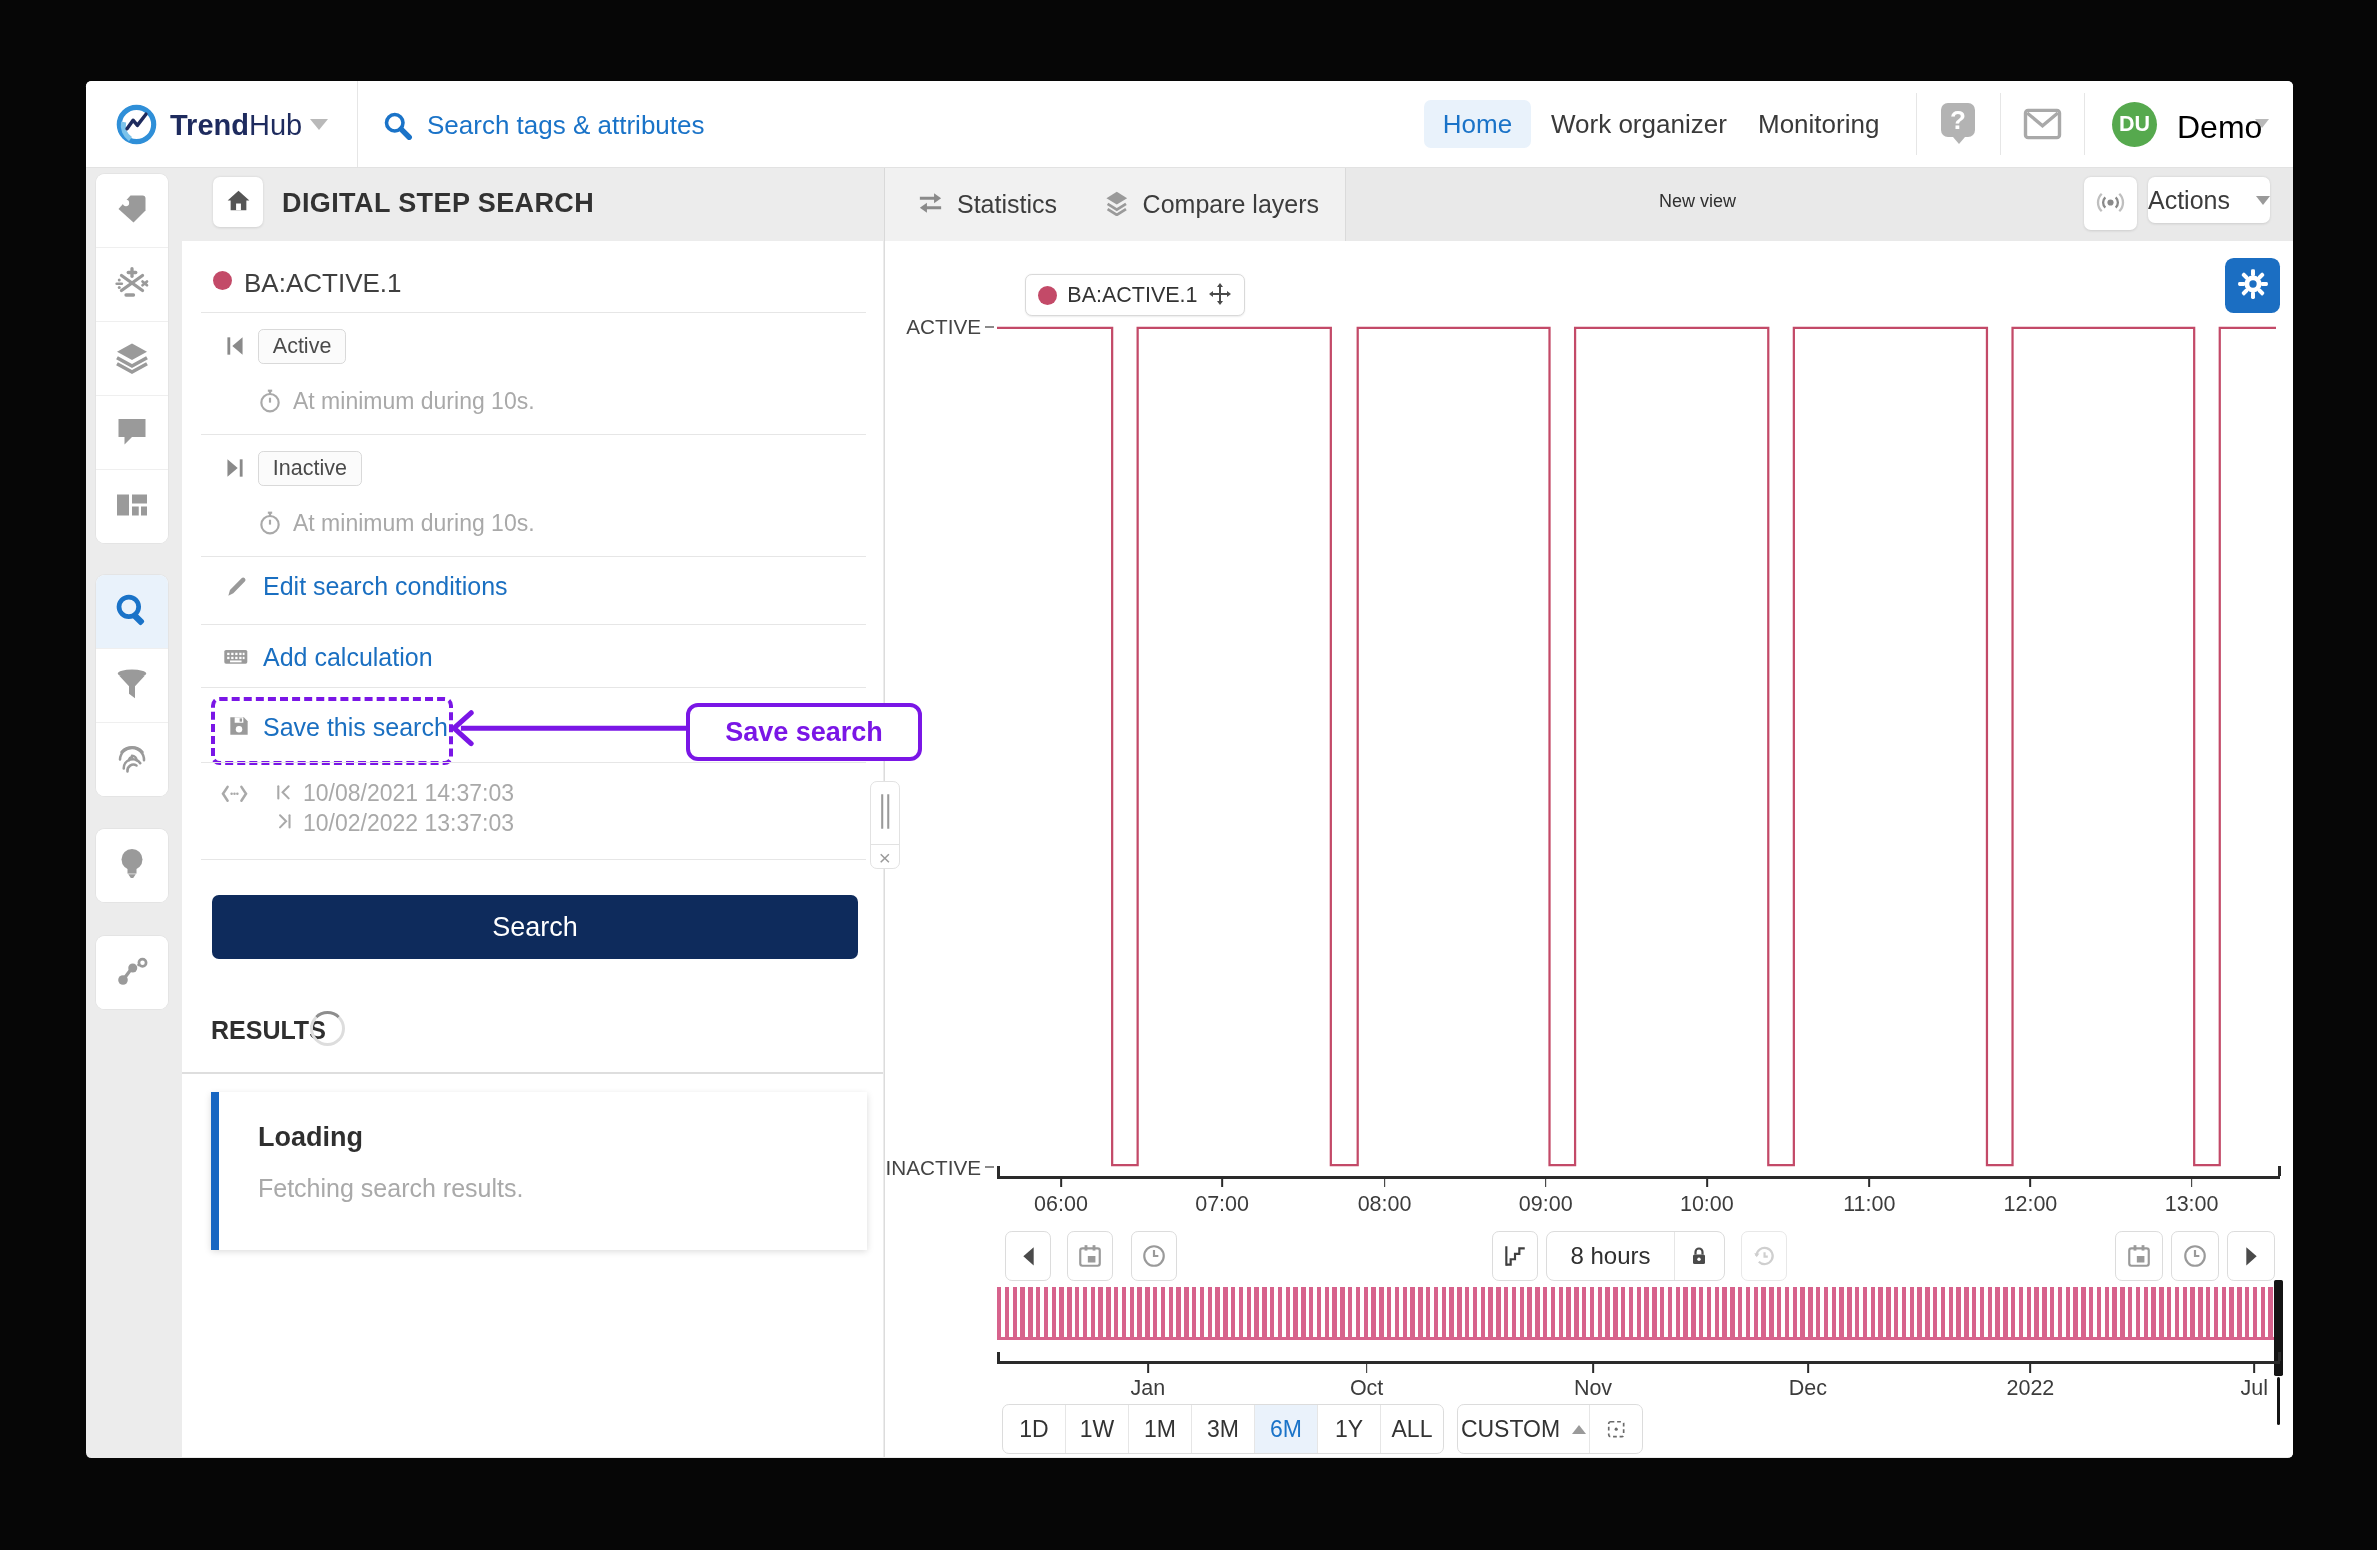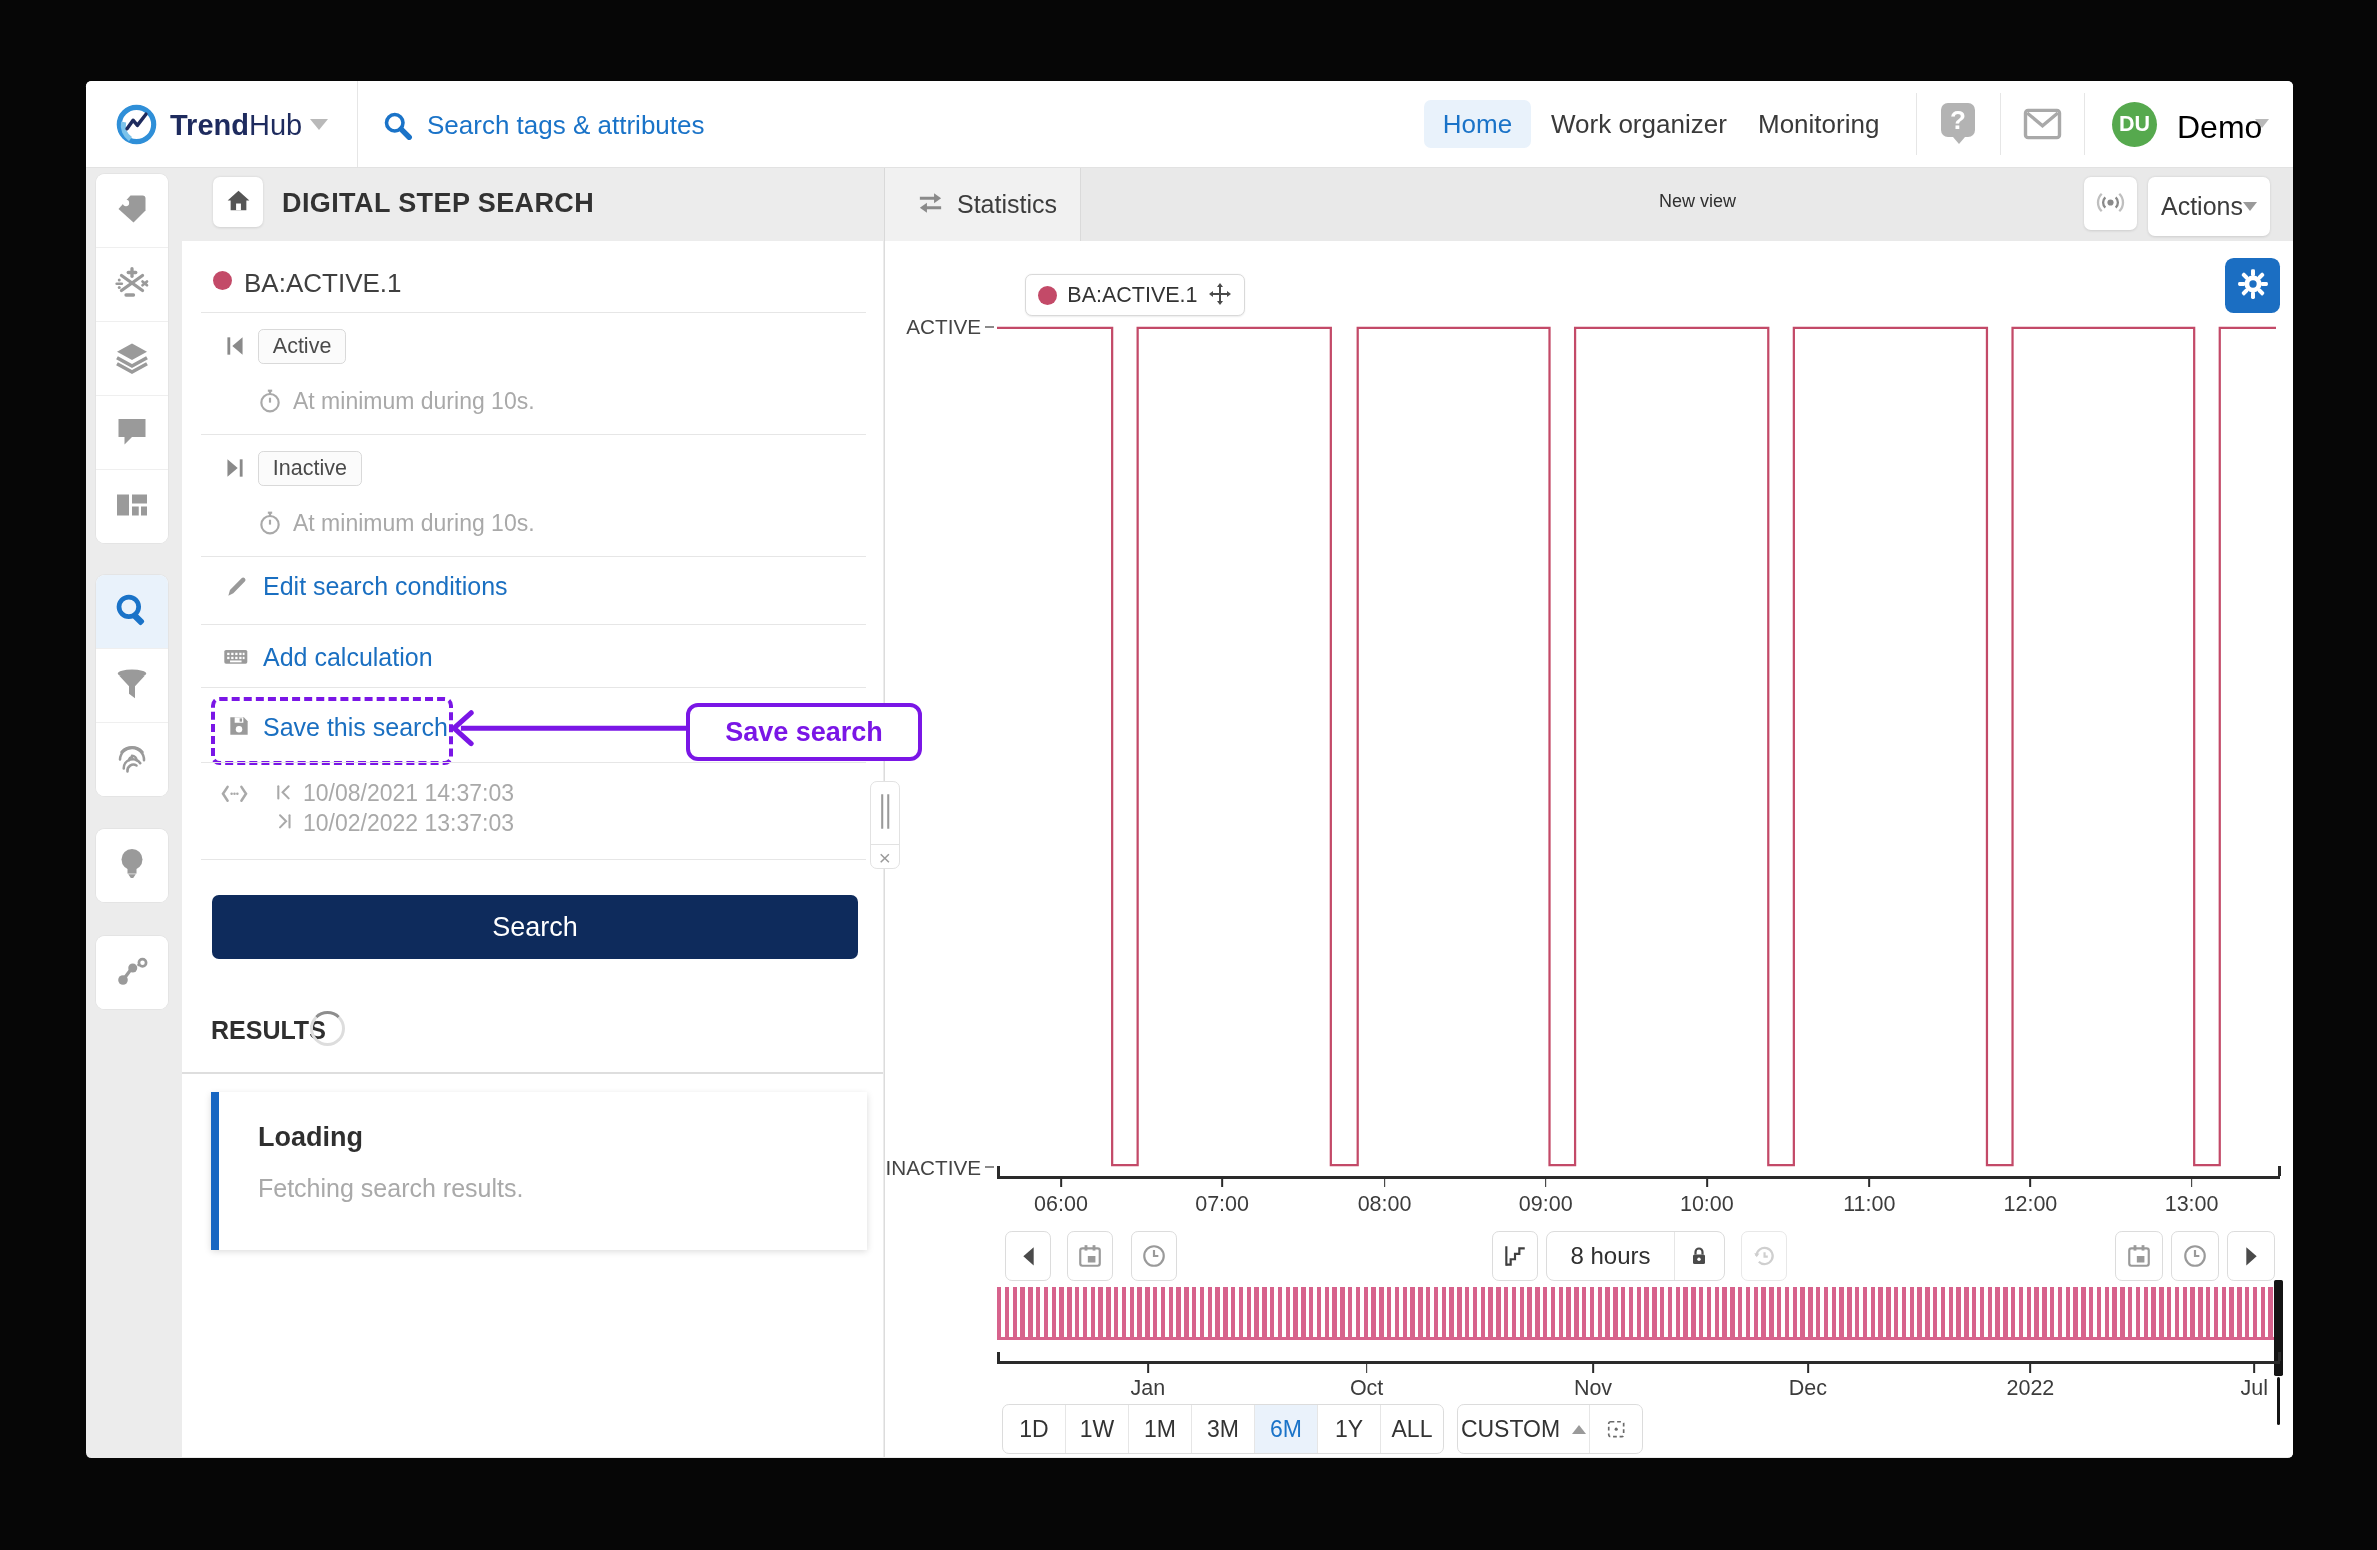--- a/index.html
+++ b/index.html
@@ -376,33 +376,43 @@
     <span style="margin-left:31px;">
       <svg width="29" height="26" viewBox="0 0 24 22">
           <line x1="3" y1="7" x2="16" y2="7" stroke="#8a8a8a" stroke-width="2.4"></line>
           <polygon points="15,2.8 21,7 15,11.2" fill="#8a8a8a"></polygon>
           <line x1="21" y1="15" x2="8" y2="15" stroke="#8a8a8a" stroke-width="2.4"></line>
           <polygon points="9,10.8 3,15 9,19.2" fill="#8a8a8a"></polygon>
         </svg>
     </span>
     <span class="hdr-label" style="margin-left:12px;">Statistics</span>
   </div>
+  <div class="chart-header-section" style="left:993px;width:266px;">
+    <span style="margin-left:24px;">
+      <svg width="27.6" height="27.6" viewBox="0 0 24 24">
+          <polygon points="12,2.5 21,8 12,13.5 3,8" fill="#9a9a9a"></polygon>
+          <polyline points="4,13 12,18 20,13" fill="none" stroke="#9a9a9a" stroke-width="2.4"></polyline>
+          <polyline points="4,17.5 12,22.5 20,17.5" fill="none" stroke="#9a9a9a" stroke-width="2.4"></polyline>
+        </svg>
+    </span>
+    <span class="hdr-label" style="margin-left:12px;">Compare layers</span>
+  </div>
   <span class="abs hdr-label" style="left:1573px;top:110px;font-size:18px;color:#2f2f2f;">New view</span>
   <div class="white-btn" style="left:1998px;top:96px;width:53px;height:53px;">
     <span>
       <svg width="31" height="31" viewBox="0 0 24 24" fill="none" stroke="#8a8a8a" stroke-width="1.8">
           <circle cx="12" cy="12" r="2.4" fill="#8a8a8a" stroke="none"></circle>
           <path d="M8 8 a5.5 5.5 0 0 0 0 8"></path>
           <path d="M16 8 a5.5 5.5 0 0 1 0 8"></path>
           <path d="M5.2 5.2 a9.5 9.5 0 0 0 0 13.6" opacity=".55"></path>
           <path d="M18.8 5.2 a9.5 9.5 0 0 1 0 13.6" opacity=".55"></path>
         </svg>
     </span>
   </div>
-  <div class="white-btn" style="left:2062px;top:96px;width:122px;height:59px;gap:0;">
+  <div class="white-btn" style="left:2062px;top:96px;width:122px;height:46px;gap:0;justify-content:space-between;">
     <span class="hdr-label">Actions</span>
     <span class="caret-down sm" style="border-top-color:#9a9a9a;"></span>
   </div>
 
   <div class="abs" style="left:799px;top:160px;width:1408px;height:1216px;background:#fff;"></div>
 
   <div class="legend-chip" style="left:939px;top:193px;">
     <span class="legend-dot"></span>
     <span style="font-size:21.5px;color:#333;">BA:ACTIVE.1</span>
     <span>

